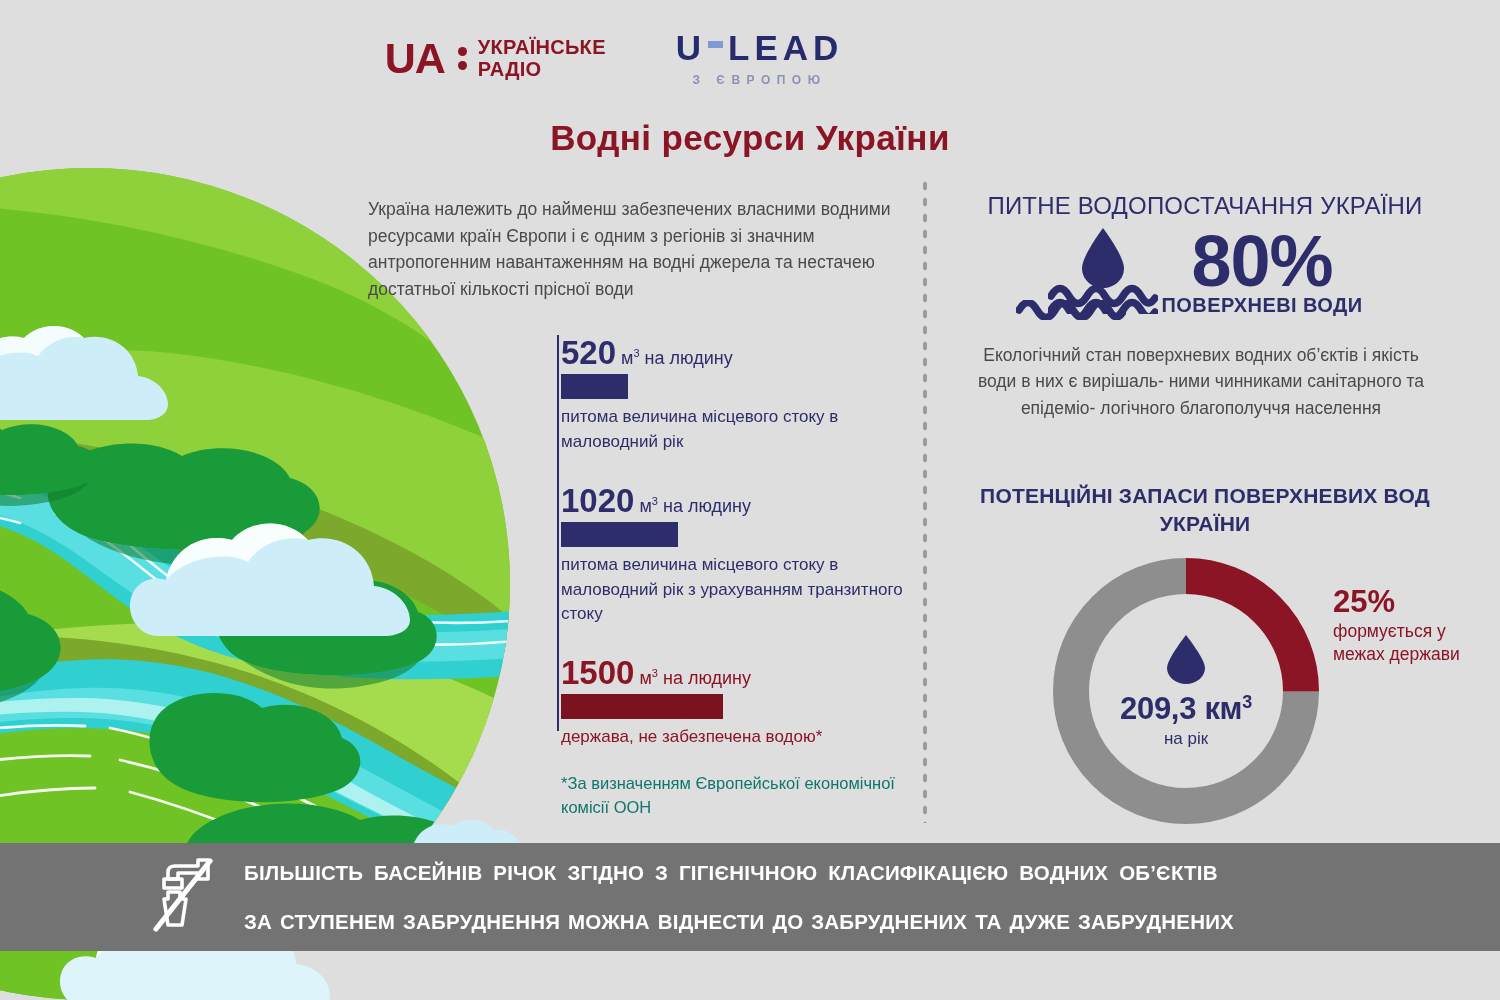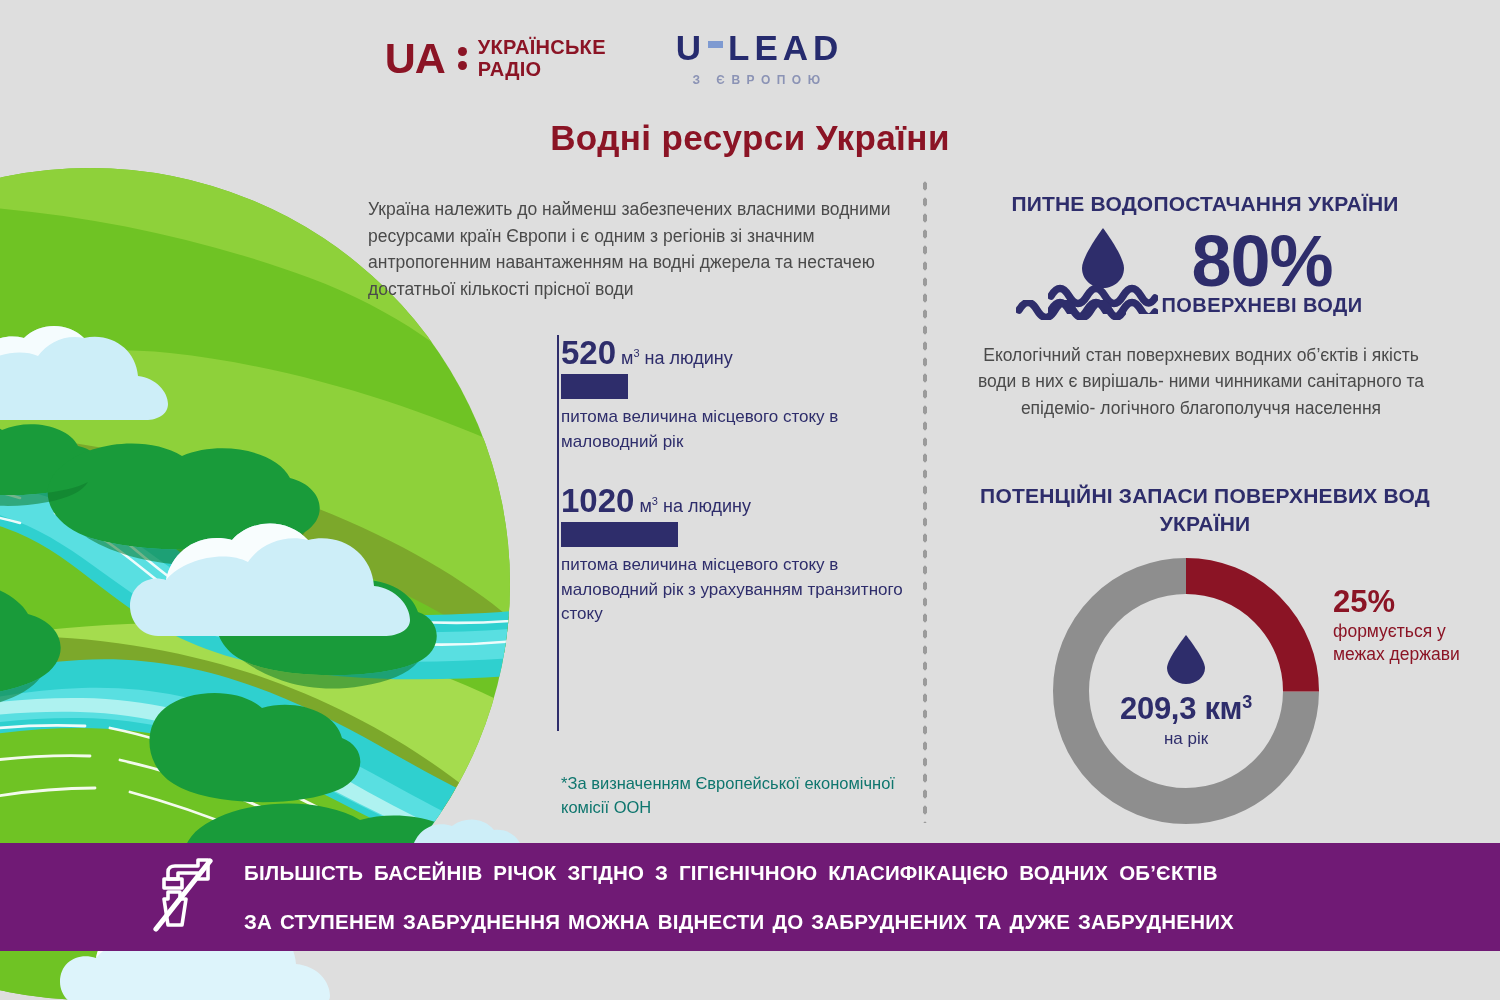--- a/index.html
+++ b/index.html
@@ -52,21 +52,21 @@
   .bar-desc{font-size:17px;line-height:1.45;margin-top:6px;}
   .navy{color:#2e2d6b;}
   .red{color:#8b1425;}
   .bg-navy{background:#2e2d6b;}
   .bg-red{background:#7b1220;}
   .footnote{position:absolute;left:561px;top:772px;width:340px;
     font-size:16.5px;line-height:1.45;color:#0f766e;}
 
   
   .r-head{position:absolute;left:950px;top:192px;width:510px;text-align:center;
-    font-size:21px;font-weight:bold;color:#2e2d6b;letter-spacing:0.2px;}
+    font-size:24px;font-weight:normal;color:#2e2d6b;letter-spacing:0.2px;}
   .drop-row{position:absolute;left:950px;top:226px;width:510px;display:flex;align-items:center;justify-content:center;gap:4px;}
   .waves{flex:0 0 auto;}
   .pct-wrap{text-align:center;}
   .pct{font-size:72px;font-weight:bold;color:#2e2d6b;line-height:0.95;letter-spacing:-1px;}
   .pct-label{font-size:20px;font-weight:bold;color:#2e2d6b;letter-spacing:0.4px;margin-top:-2px;}
   .r-para{position:absolute;left:975px;top:342px;width:452px;text-align:center;
     font-size:17.5px;line-height:1.5;color:#4a4a4a;}
   .r-head2{position:absolute;left:950px;top:482px;width:510px;text-align:center;
     font-size:21px;font-weight:bold;color:#2e2d6b;line-height:1.32;letter-spacing:0.2px;}
   .donut{position:absolute;left:1046px;top:551px;width:280px;height:280px;}
@@ -74,21 +74,21 @@
     display:flex;flex-direction:column;align-items:center;justify-content:center;}
   .donut-drop{margin-bottom:4px;}
   .donut-val{font-size:31px;font-weight:bold;color:#2e2d6b;line-height:1;letter-spacing:-0.3px;text-align:right;}
   .donut-val sup{font-size:18px;}
   .donut-sub{font-size:17px;color:#2e2d6b;margin-top:5px;}
   .donut-note{position:absolute;left:1333px;top:585px;width:150px;color:#8b1425;}
   .donut-note .dn-pct{font-size:31px;font-weight:bold;line-height:1.1;}
   .dn-text{font-size:17.5px;line-height:1.33;margin-top:1px;}
 
   
-  .banner{position:absolute;left:0;top:843px;width:1500px;height:108px;background:#701a75;
+  .banner{position:absolute;left:0;top:843px;width:1500px;height:108px;background:#737373;
     display:flex;align-items:center;}
   .banner-icon{margin-left:148px;margin-right:26px;flex:0 0 auto;}
   .banner-text{color:#ffffff;font-size:20.5px;font-weight:bold;line-height:1.42;letter-spacing:0.2px;}
   .banner-l1{word-spacing:5px;}
   .banner-l2{word-spacing:2px;margin-top:20px;}
 </style>
 </head>
 <body>
 
 <div class="page">
@@ -231,20 +231,27 @@
     </div>
 
     <div class="bar-block" style="margin-bottom:28px;">
       <div class="bar-num navy">
         <span>1020</span><span class="bar-unit"> м<sup>3</sup> на людину</span>
       </div>
       <div class="bar-fill bg-navy" style="width:117px;"></div>
       <div class="bar-desc navy">питома величина місцевого стоку в маловодний рік з урахуванням транзитного стоку</div>
     </div>
 
+    <div class="bar-block">
+      <div class="bar-num red">
+        <span>1500</span><span class="bar-unit"> м<sup>3</sup> на людину</span>
+      </div>
+      <div class="bar-fill bg-red" style="width:162px;"></div>
+      <div class="bar-desc red">держава, не забезпечена водою*</div>
+    </div>
   </div>
 
   <div class="footnote">*За визначенням Європейської економічної комісії ООН</div>
 
   <div class="r-head">ПИТНЕ ВОДОПОСТАЧАННЯ УКРАЇНИ</div>
 
   <div class="drop-row">
     <div class="waves">
       <svg width="110" height="88" viewBox="0 0 110 88" xmlns="http://www.w3.org/2000/svg">
         <path d="M55,2 C55,2 76,30 76,42 C76,54 66,62 55,62 C44,62 34,54 34,42 C34,30 55,2 55,2 Z" fill="#2e2d6b"></path>

